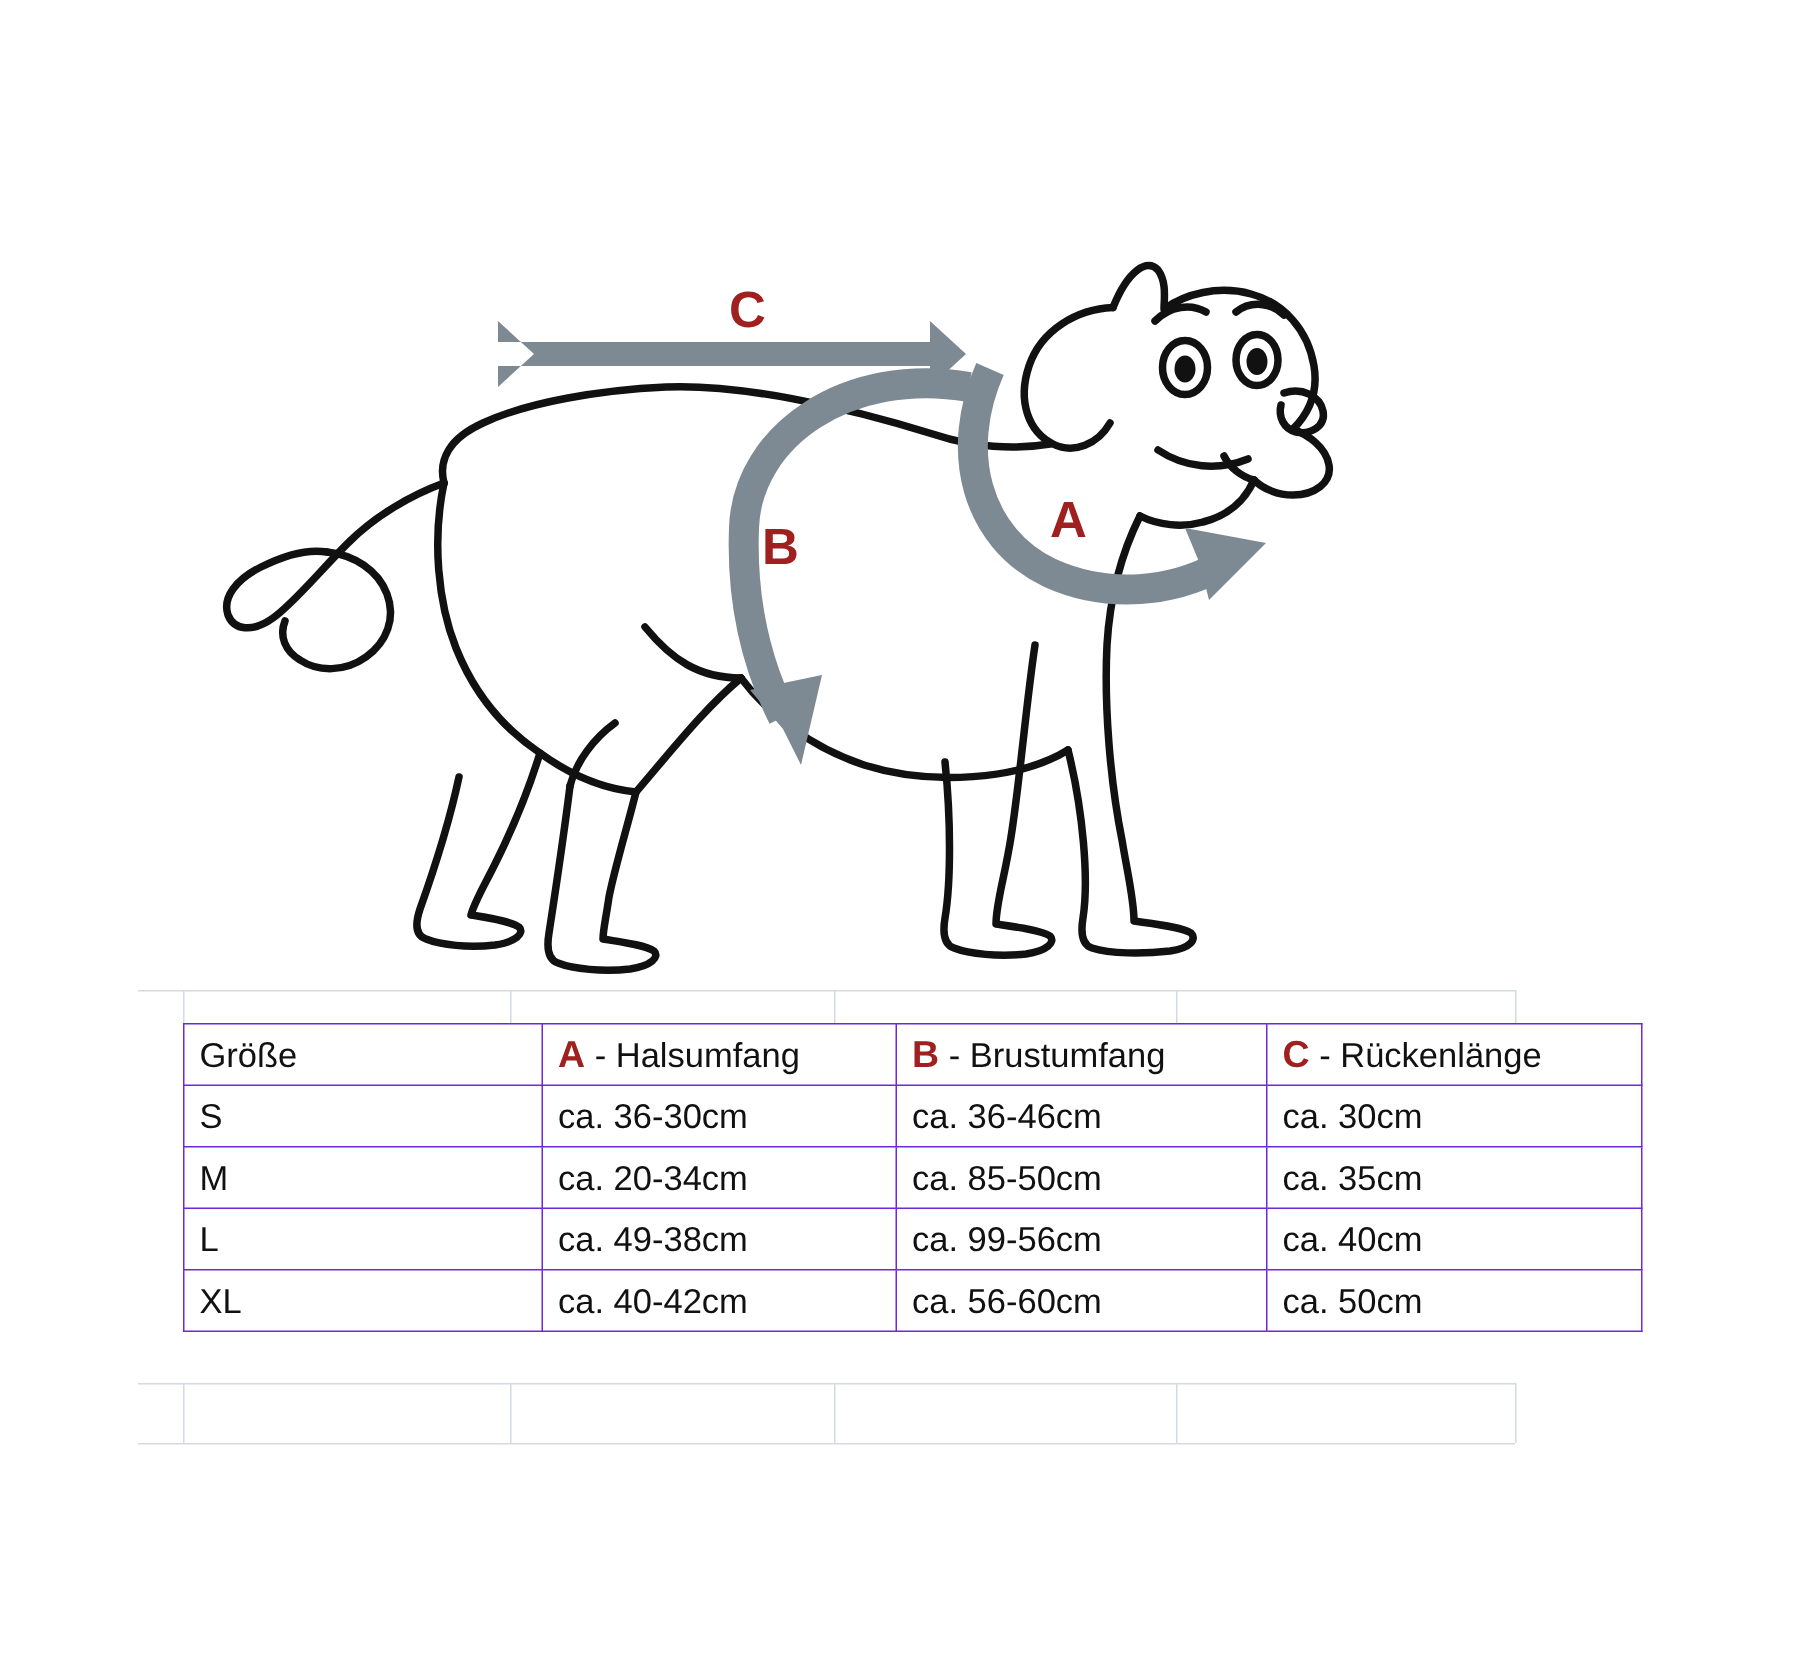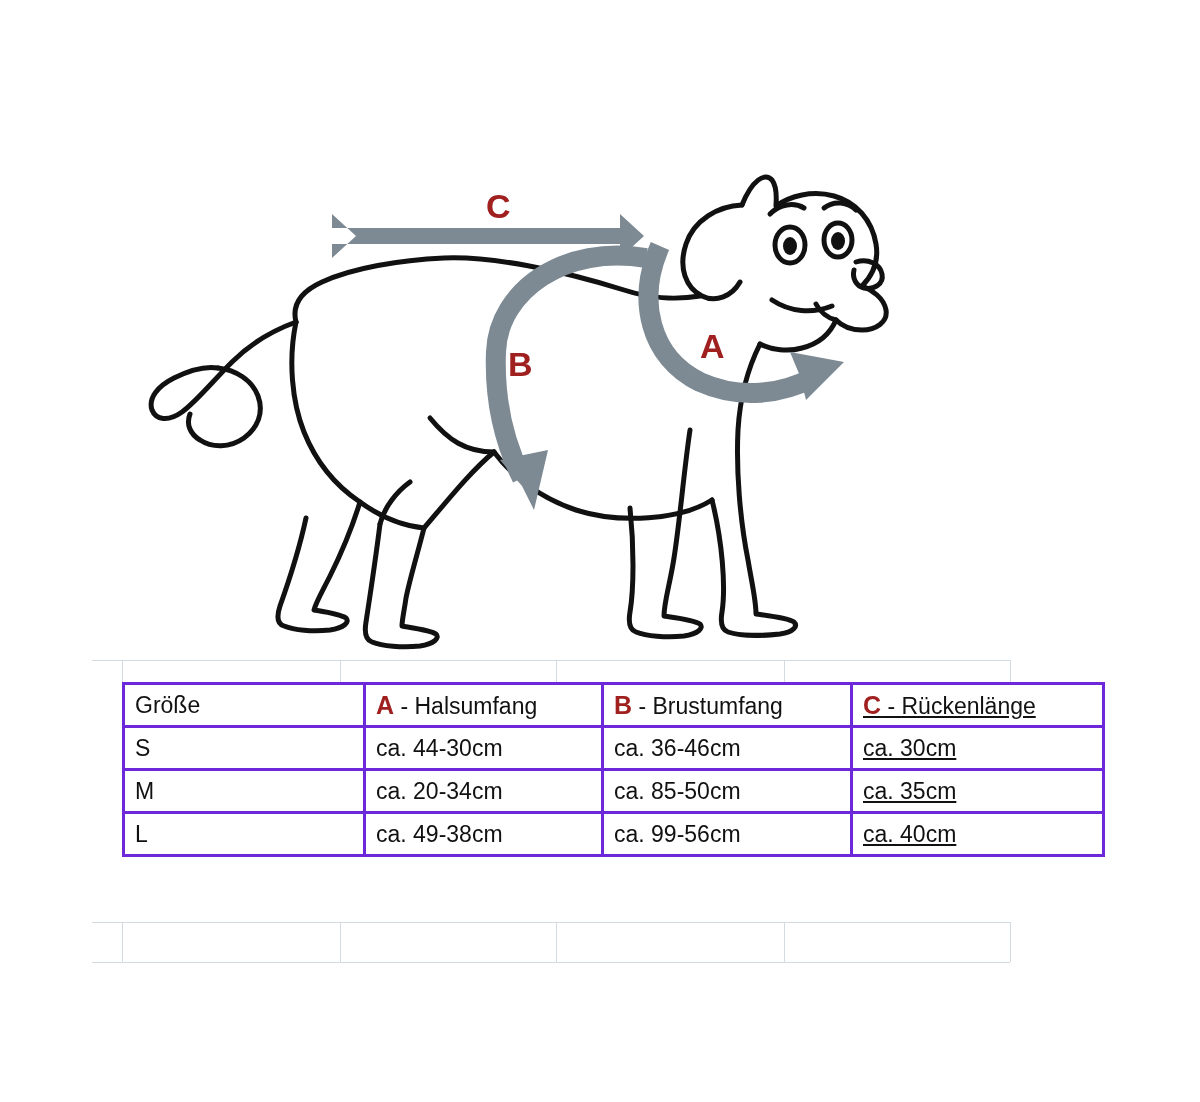--- a/index.html
+++ b/index.html
@@ -52,36 +52,36 @@
 
   table.sizes {
     border-collapse: collapse;
     position: absolute;
     left: 122px;
     top: 22px;
     width: 888px;
     table-layout: fixed;
   }
   table.sizes td {
-    border: 3px solid #6d28d9;
+    border: 1px solid #6d28d9;
     height: 40px;
     padding: 0 10px;
     font-size: 23px;
     color: #111;
     vertical-align: middle;
     white-space: nowrap;
     overflow: hidden;
   }
   table.sizes tr.header-row td {
     font-size: 23px;
   }
   td.col-size { width: 218px; }
   td.col-a { width: 215px; }
   td.col-b { width: 226px; }
-  td.col-c { width: 229px; text-decoration: underline; }
+  td.col-c { width: 229px; }
 
   .hdr-letter {
     color: #a02020;
     font-weight: bold;
     font-size: 25px;
   }
 
   
   .guide {
     position: absolute;
@@ -247,33 +247,39 @@
     <table class="sizes">
       <tbody>
           <tr class="header-row">
         <td class="col-size">Größe</td>
         <td class="col-a"><span class="hdr-letter">A</span><span> - Halsumfang</span></td>
         <td class="col-b"><span class="hdr-letter">B</span><span> - Brustumfang</span></td>
         <td class="col-c"><span class="hdr-letter">C</span><span> - Rückenlänge</span></td>
       </tr>
       <tr>
         <td class="col-size">S</td>
-        <td class="col-a">ca. 44-30cm</td>
+        <td class="col-a">ca. 36-30cm</td>
         <td class="col-b">ca. 36-46cm</td>
         <td class="col-c">ca. 30cm</td>
       </tr>
       <tr>
         <td class="col-size">M</td>
         <td class="col-a">ca. 20-34cm</td>
         <td class="col-b">ca. 85-50cm</td>
         <td class="col-c">ca. 35cm</td>
       </tr>
       <tr>
         <td class="col-size">L</td>
         <td class="col-a">ca. 49-38cm</td>
         <td class="col-b">ca. 99-56cm</td>
         <td class="col-c">ca. 40cm</td>
       </tr>
+      <tr>
+        <td class="col-size">XL</td>
+        <td class="col-a">ca. 40-42cm</td>
+        <td class="col-b">ca. 56-60cm</td>
+        <td class="col-c">ca. 50cm</td>
+      </tr>
     </tbody>
       </table>
   </div>
 
 </div>
 
 </body></html>

